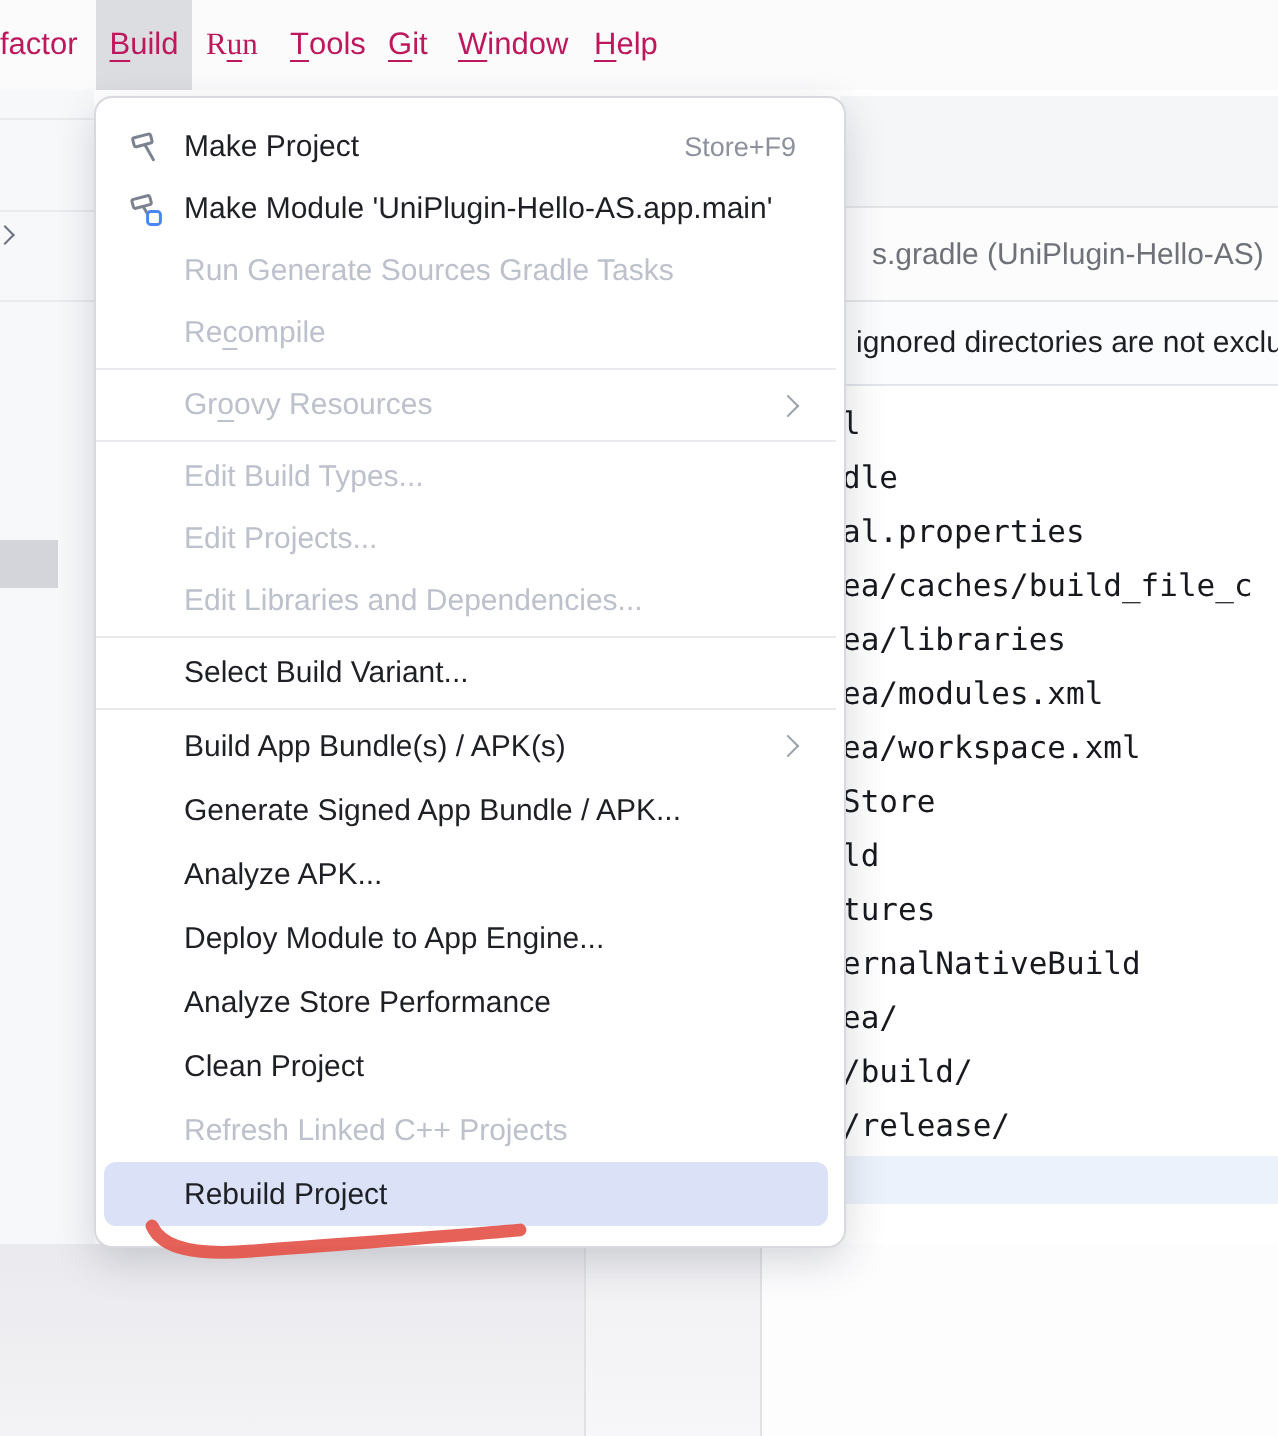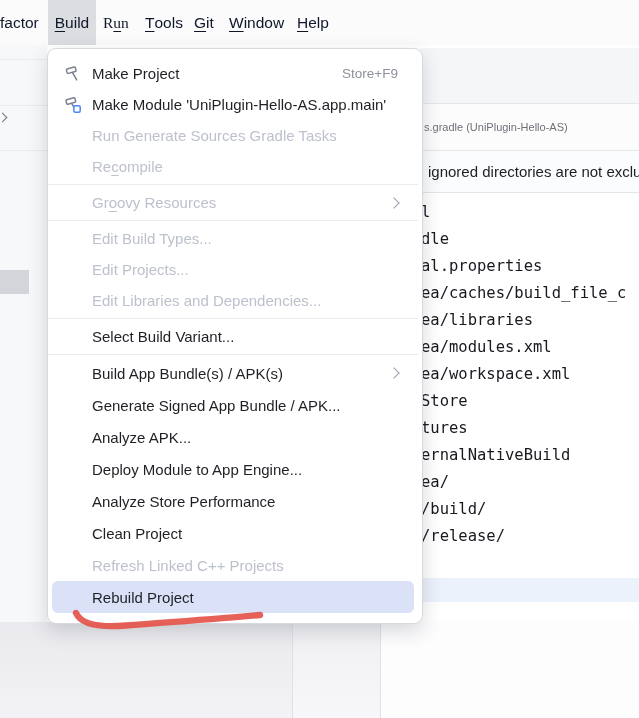--- a/index.html
+++ b/index.html
@@ -2,39 +2,39 @@
 <html><head>
 <meta charset="utf-8">
 <style>
   html,body{margin:0;padding:0;background:#fff;}
   .stage{position:relative;width:639px;height:718px;overflow:hidden;background:#fff;
          font-family:"Liberation Sans",sans-serif;-webkit-font-smoothing:antialiased;}
 
   
   .menubar{position:absolute;left:0;top:0;width:639px;height:45px;background:#fbfbfc;z-index:5;}
   .mb-item{position:absolute;top:0;height:45px;display:flex;align-items:center;
-           font-size:15.5px;color:#0f172a;cursor:default;}
+           font-size:15.5px;color:#be185d;cursor:default;}
   .mb-item.active{background:#dcdde1;justify-content:center;}
   .mn{text-decoration:underline;text-underline-offset:2.5px;}
 
   
   .left-strip{position:absolute;left:0;top:45px;width:47px;height:577px;background:#f7f8fa;z-index:1;}
   .l-div{position:absolute;left:0;width:47px;height:1px;background:#e9eaee;}
   .l-sel{position:absolute;left:0;top:225px;width:29px;height:24px;background:#d3d5da;}
   .l-frag{position:absolute;left:-1px;top:69px;width:6px;height:6px;
           border-right:1.6px solid #6b7280;border-bottom:1.6px solid #6b7280;
           transform:rotate(-45deg);}
 
   
   .ed-header{position:absolute;left:420px;top:48px;width:219px;height:55px;
              background:#f5f6f8;border-bottom:1px solid #e4e6ea;z-index:1;}
   .ed-tabrow{position:absolute;left:420px;top:104px;width:219px;height:46px;
              background:#fcfcfd;border-bottom:1px solid #e4e6ea;z-index:1;
              display:flex;align-items:center;}
-  .ed-tabtitle{margin-left:4px;font-size:11px;color:#6e7177;white-space:nowrap;}
+  .ed-tabtitle{margin-left:16px;font-size:15px;color:#6e7177;white-space:nowrap;}
   .ed-banner{position:absolute;left:420px;top:151px;width:219px;height:41px;
              background:#fbfcfd;border-bottom:1px solid #e2e5ea;z-index:1;
              display:flex;align-items:center;}
   .ed-bannertext{margin-left:8px;font-size:15px;color:#1d1f24;white-space:nowrap;}
   .ed-code{position:absolute;left:421px;top:199px;width:218px;z-index:1;
            font-family:"DejaVu Sans Mono",monospace;font-size:15.5px;color:#17191f;}
   .cl{height:27px;line-height:27px;white-space:pre;overflow:hidden;}
   .caret-line{position:absolute;left:417px;top:578px;width:222px;height:24px;
               background:#ecf2fc;z-index:1;}
 
@@ -101,20 +101,21 @@
   <div class="caret-line"></div>
   <div class="ed-code">
     <div class="cl">l</div>
     <div class="cl">dle</div>
     <div class="cl">al.properties</div>
     <div class="cl">ea/caches/build_file_c</div>
     <div class="cl">ea/libraries</div>
     <div class="cl">ea/modules.xml</div>
     <div class="cl">ea/workspace.xml</div>
     <div class="cl">Store</div>
+    <div class="cl">ld</div>
     <div class="cl">tures</div>
     <div class="cl">ernalNativeBuild</div>
     <div class="cl">ea/</div>
     <div class="cl">/build/</div>
     <div class="cl">/release/</div>
   </div>
 
   <div class="panel-left"></div>
   <div class="panel-mid"></div>
   <div class="panel-right"></div>

